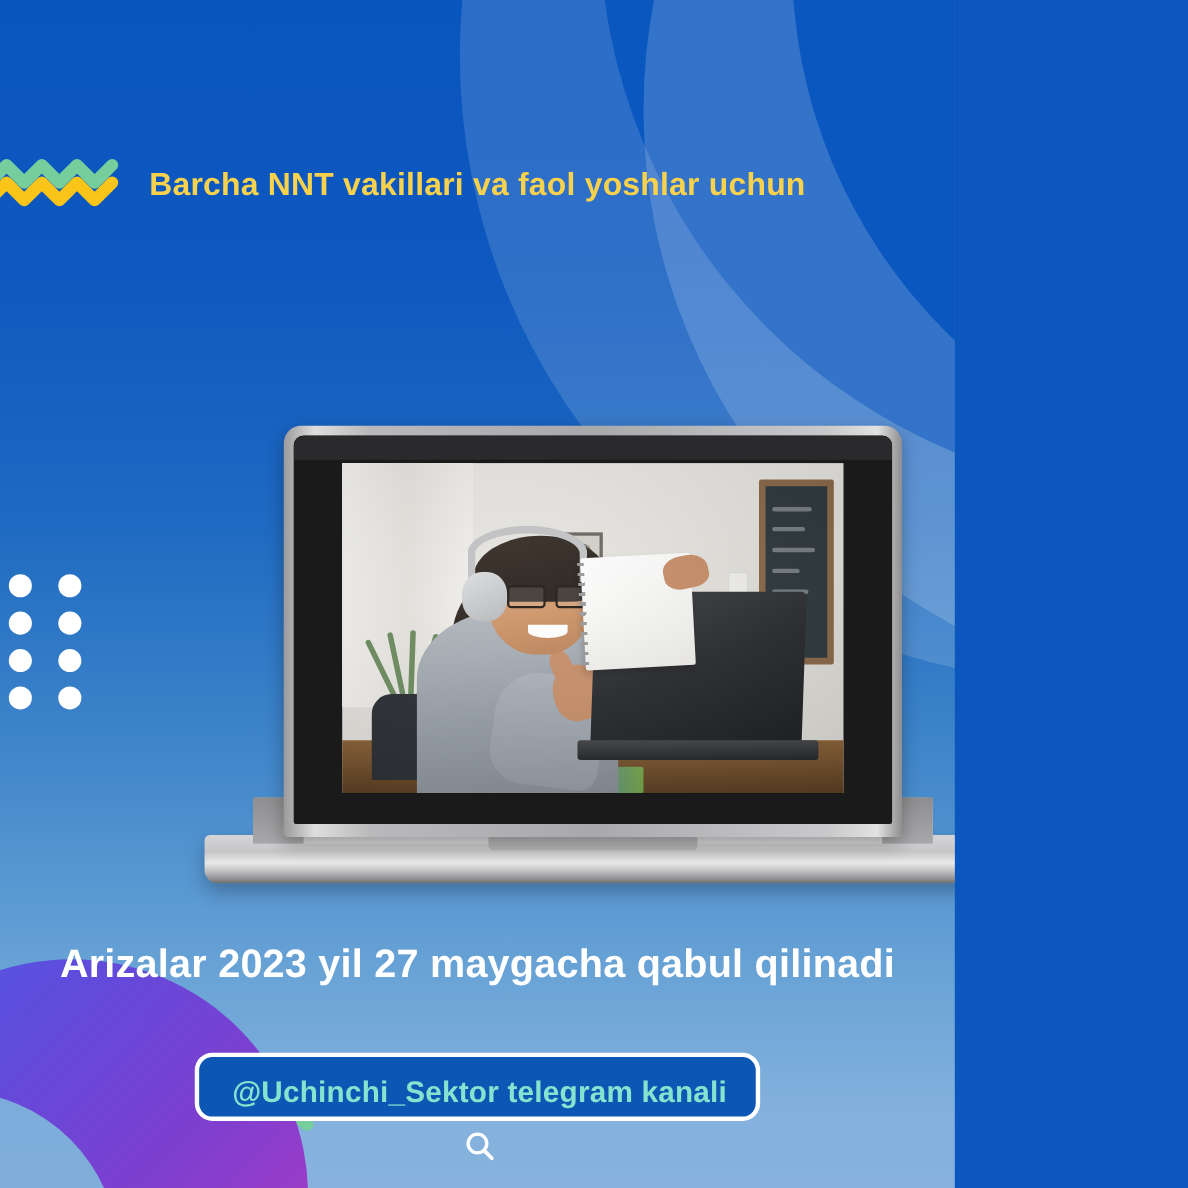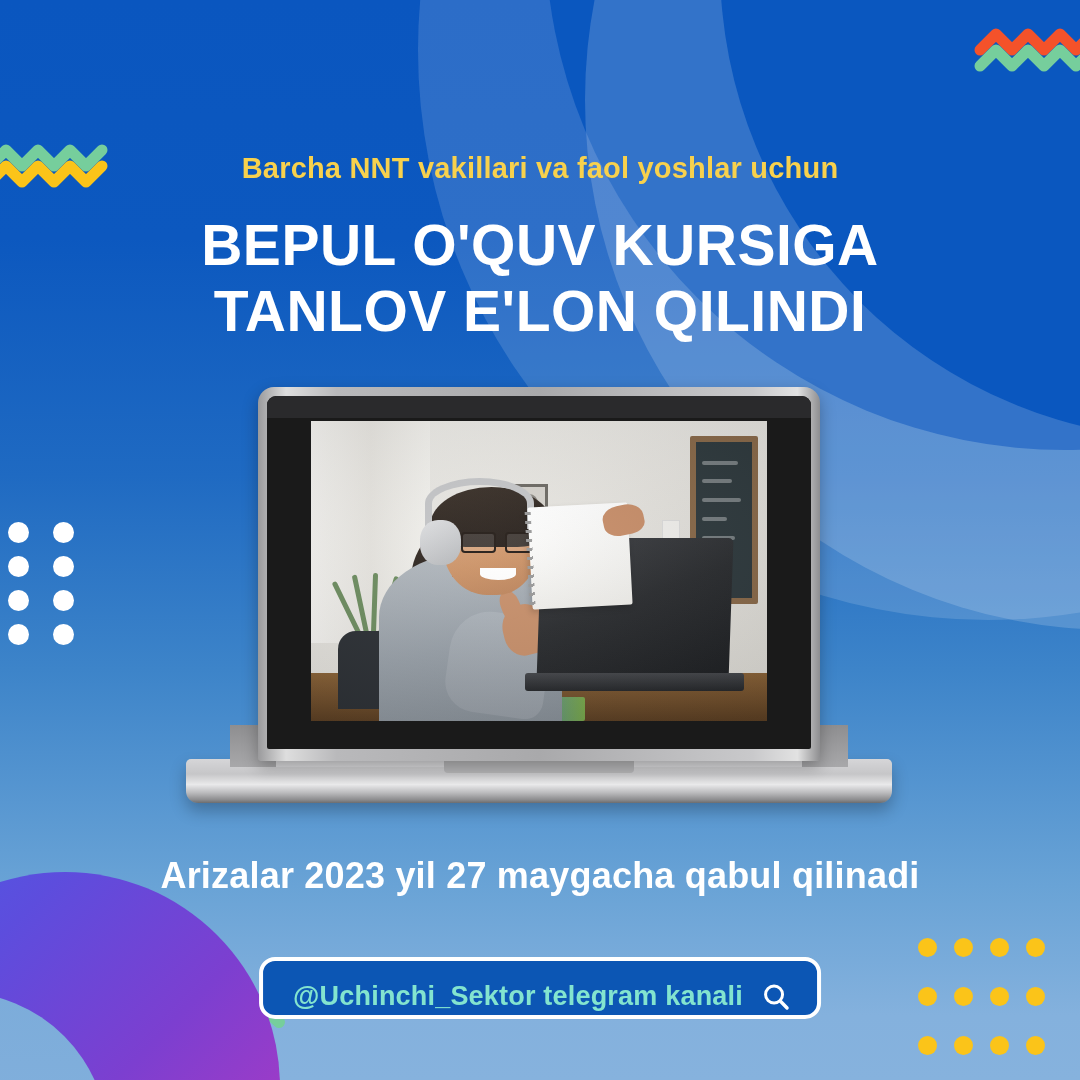--- a/index.html
+++ b/index.html
@@ -4,21 +4,21 @@
 <style>
   * { margin:0; padding:0; box-sizing:border-box; }
   html,body { width:1080px; height:1080px; }
   body {
     font-family:"Liberation Sans", sans-serif;
     overflow:hidden;
     background:#0b57bd;
   }
   #poster {
     position:relative;
-    width:1080px; height:1080px;
+    width:868px; height:1080px;
     overflow:hidden;
     background:linear-gradient(180deg,
       #0a56bf 0%,
       #0c58bf 22%,
       #1f6ac2 44%,
       #3d84c9 62%,
       #69a3d6 82%,
       #84b1dd 94%,
       #86b2dd 100%);
   }
@@ -135,20 +135,21 @@
     top:957px;
     height:62px;
     padding:17px 26px 0 30px;
     display:flex;
     align-items:center;
     gap:18px;
     background:#0c56b4;
     border:4px solid #ffffff;
     border-radius:16px;
     cursor:pointer;
+    flex-direction:column;
   }
   .tg-label {
     color:#83e4cf;
     font-size:27px;
     font-weight:bold;
     white-space:nowrap;
     letter-spacing:0.2px;
   }
   .tg-search { flex:none; display:block; }
 
@@ -346,24 +347,20 @@
     <span></span>
       <span></span>
   </div>
 
   <div class="ring-wrap">
     <div class="ring-outer"></div>
     <div class="ring-inner"></div>
   </div>
 
   <div class="eyebrow">Barcha NNT vakillari va faol yoshlar uchun</div>
-  <div class="headline">
-    <span class="l1">BEPUL O'QUV KURSIGA</span>
-    <span class="l2">TANLOV E'LON QILINDI</span>
-  </div>
 
   <div class="laptop">
     <div class="base"></div>
     <div class="base-deck"></div>
     <div class="hinge-l"></div>
     <div class="hinge-r"></div>
     <div class="keyboard"></div>
     <div class="trackpad"></div>
 
     <div class="lid">

